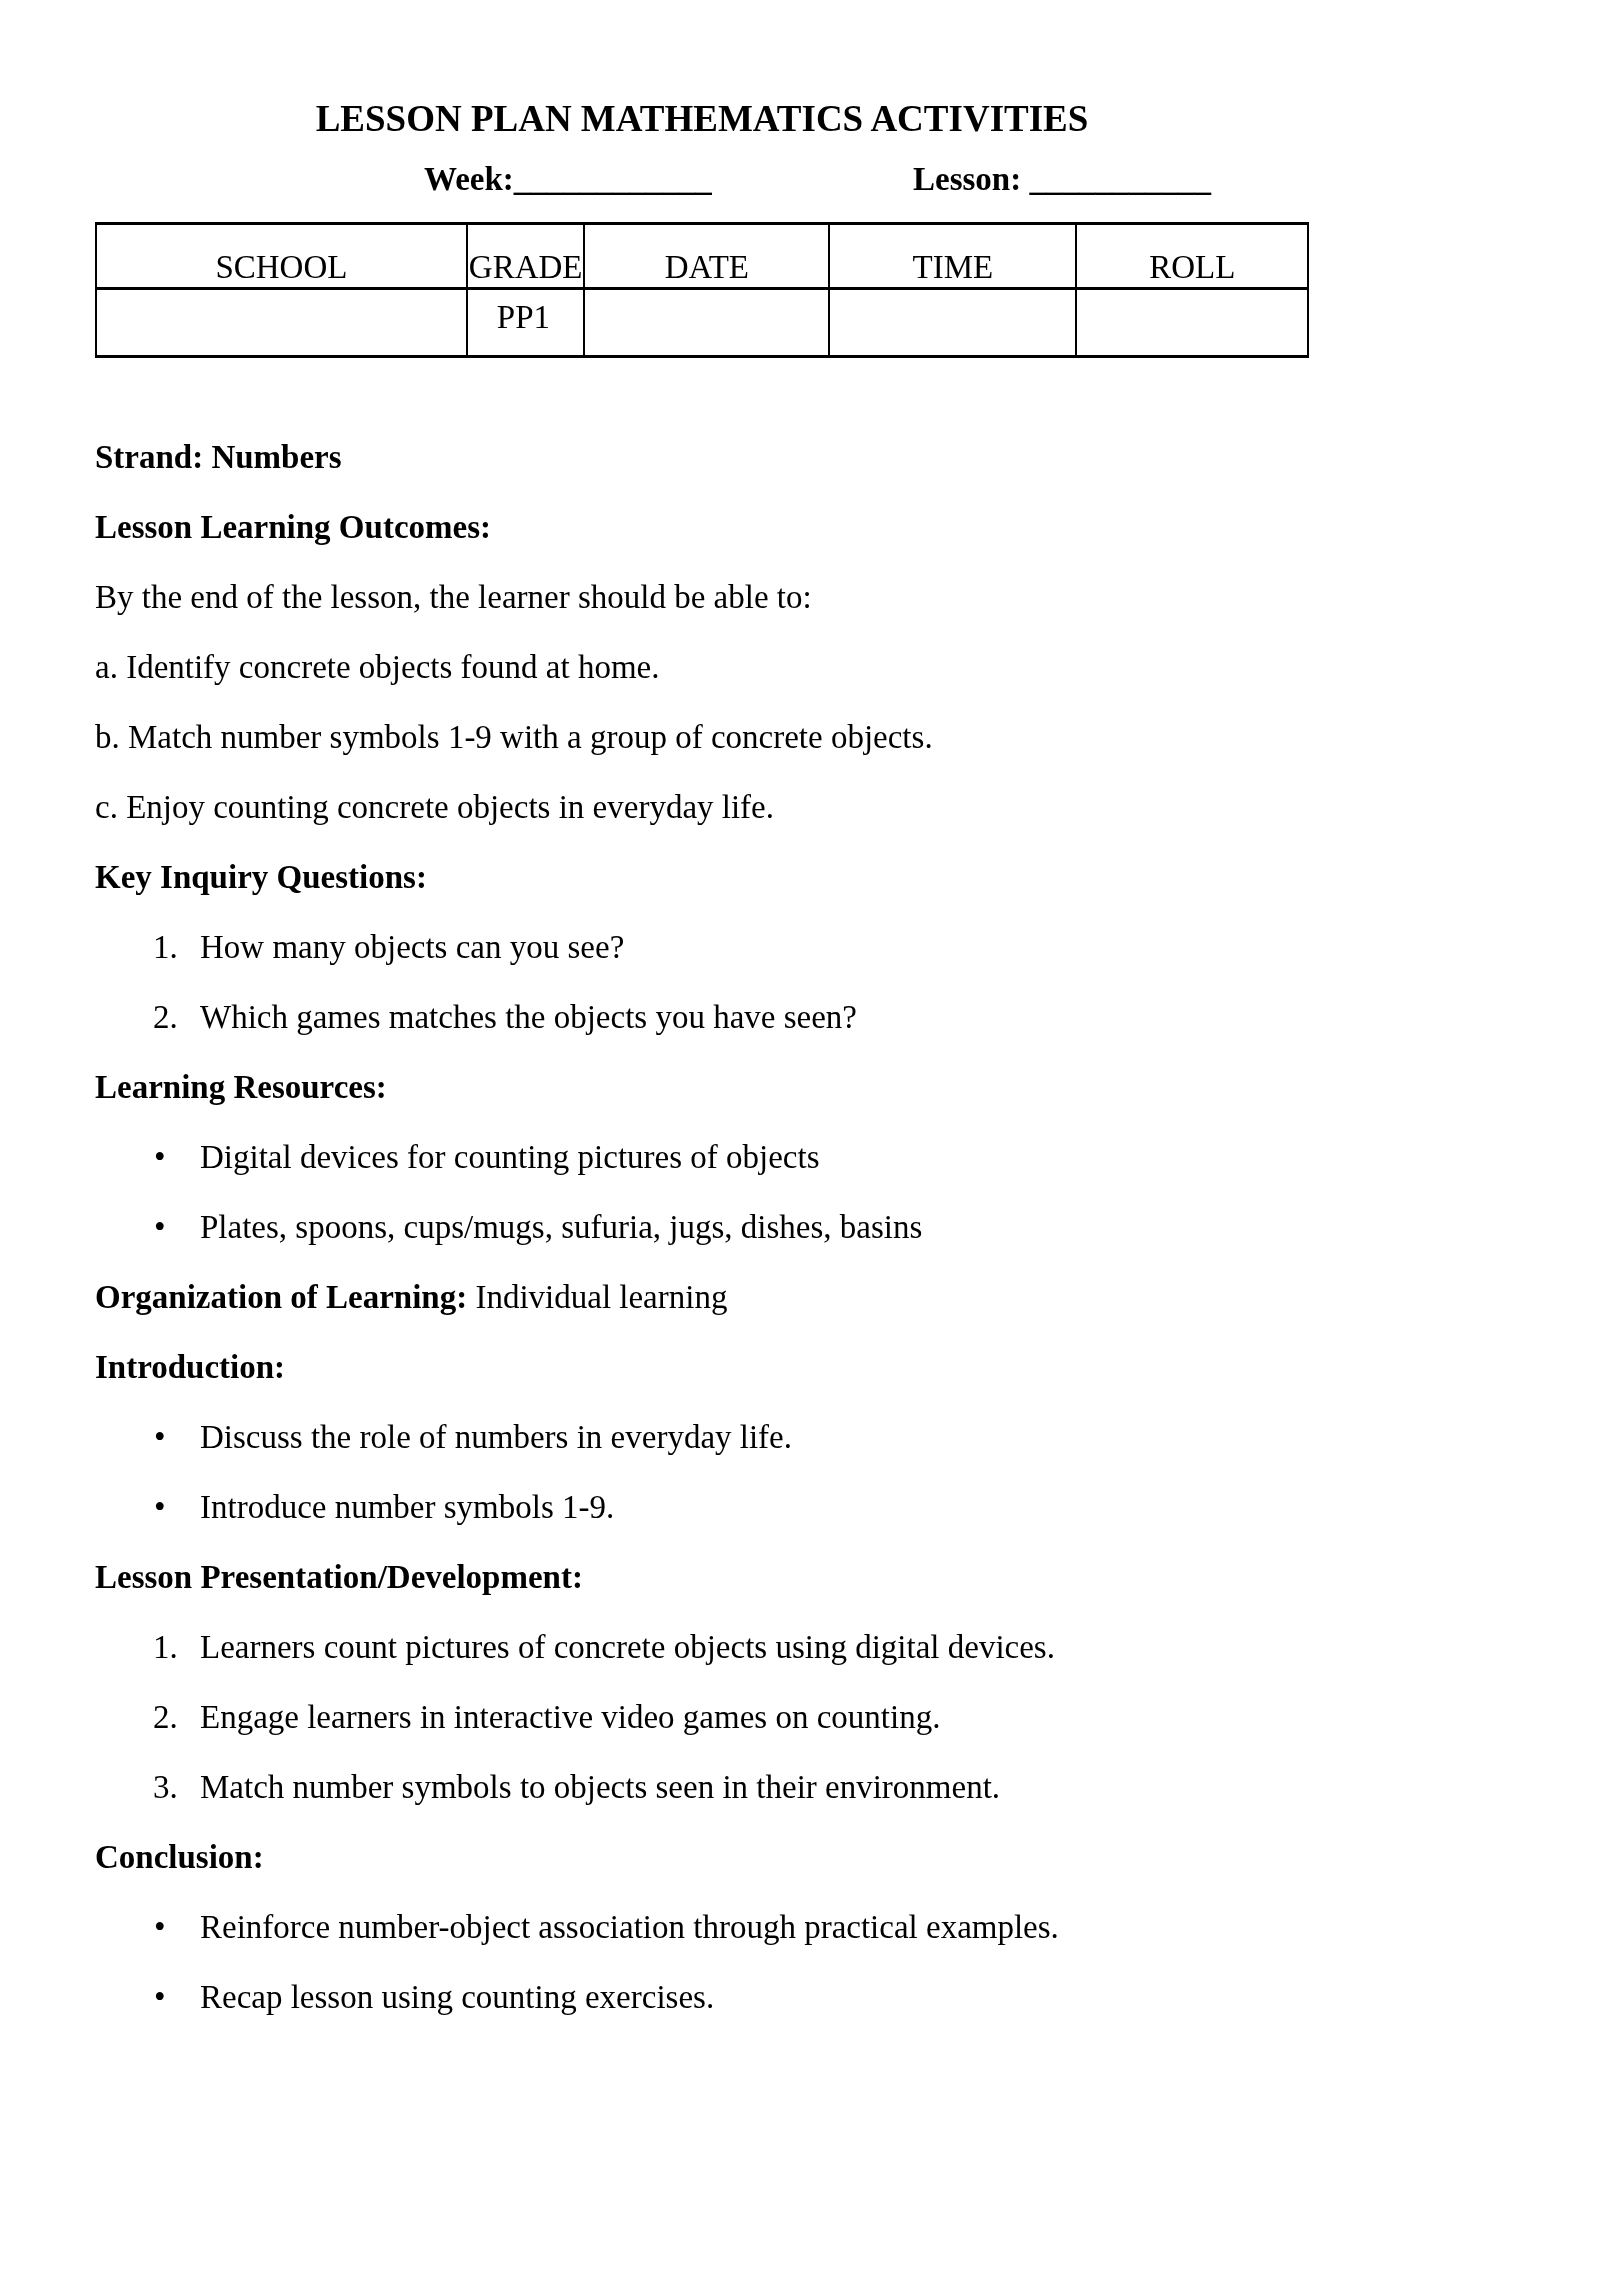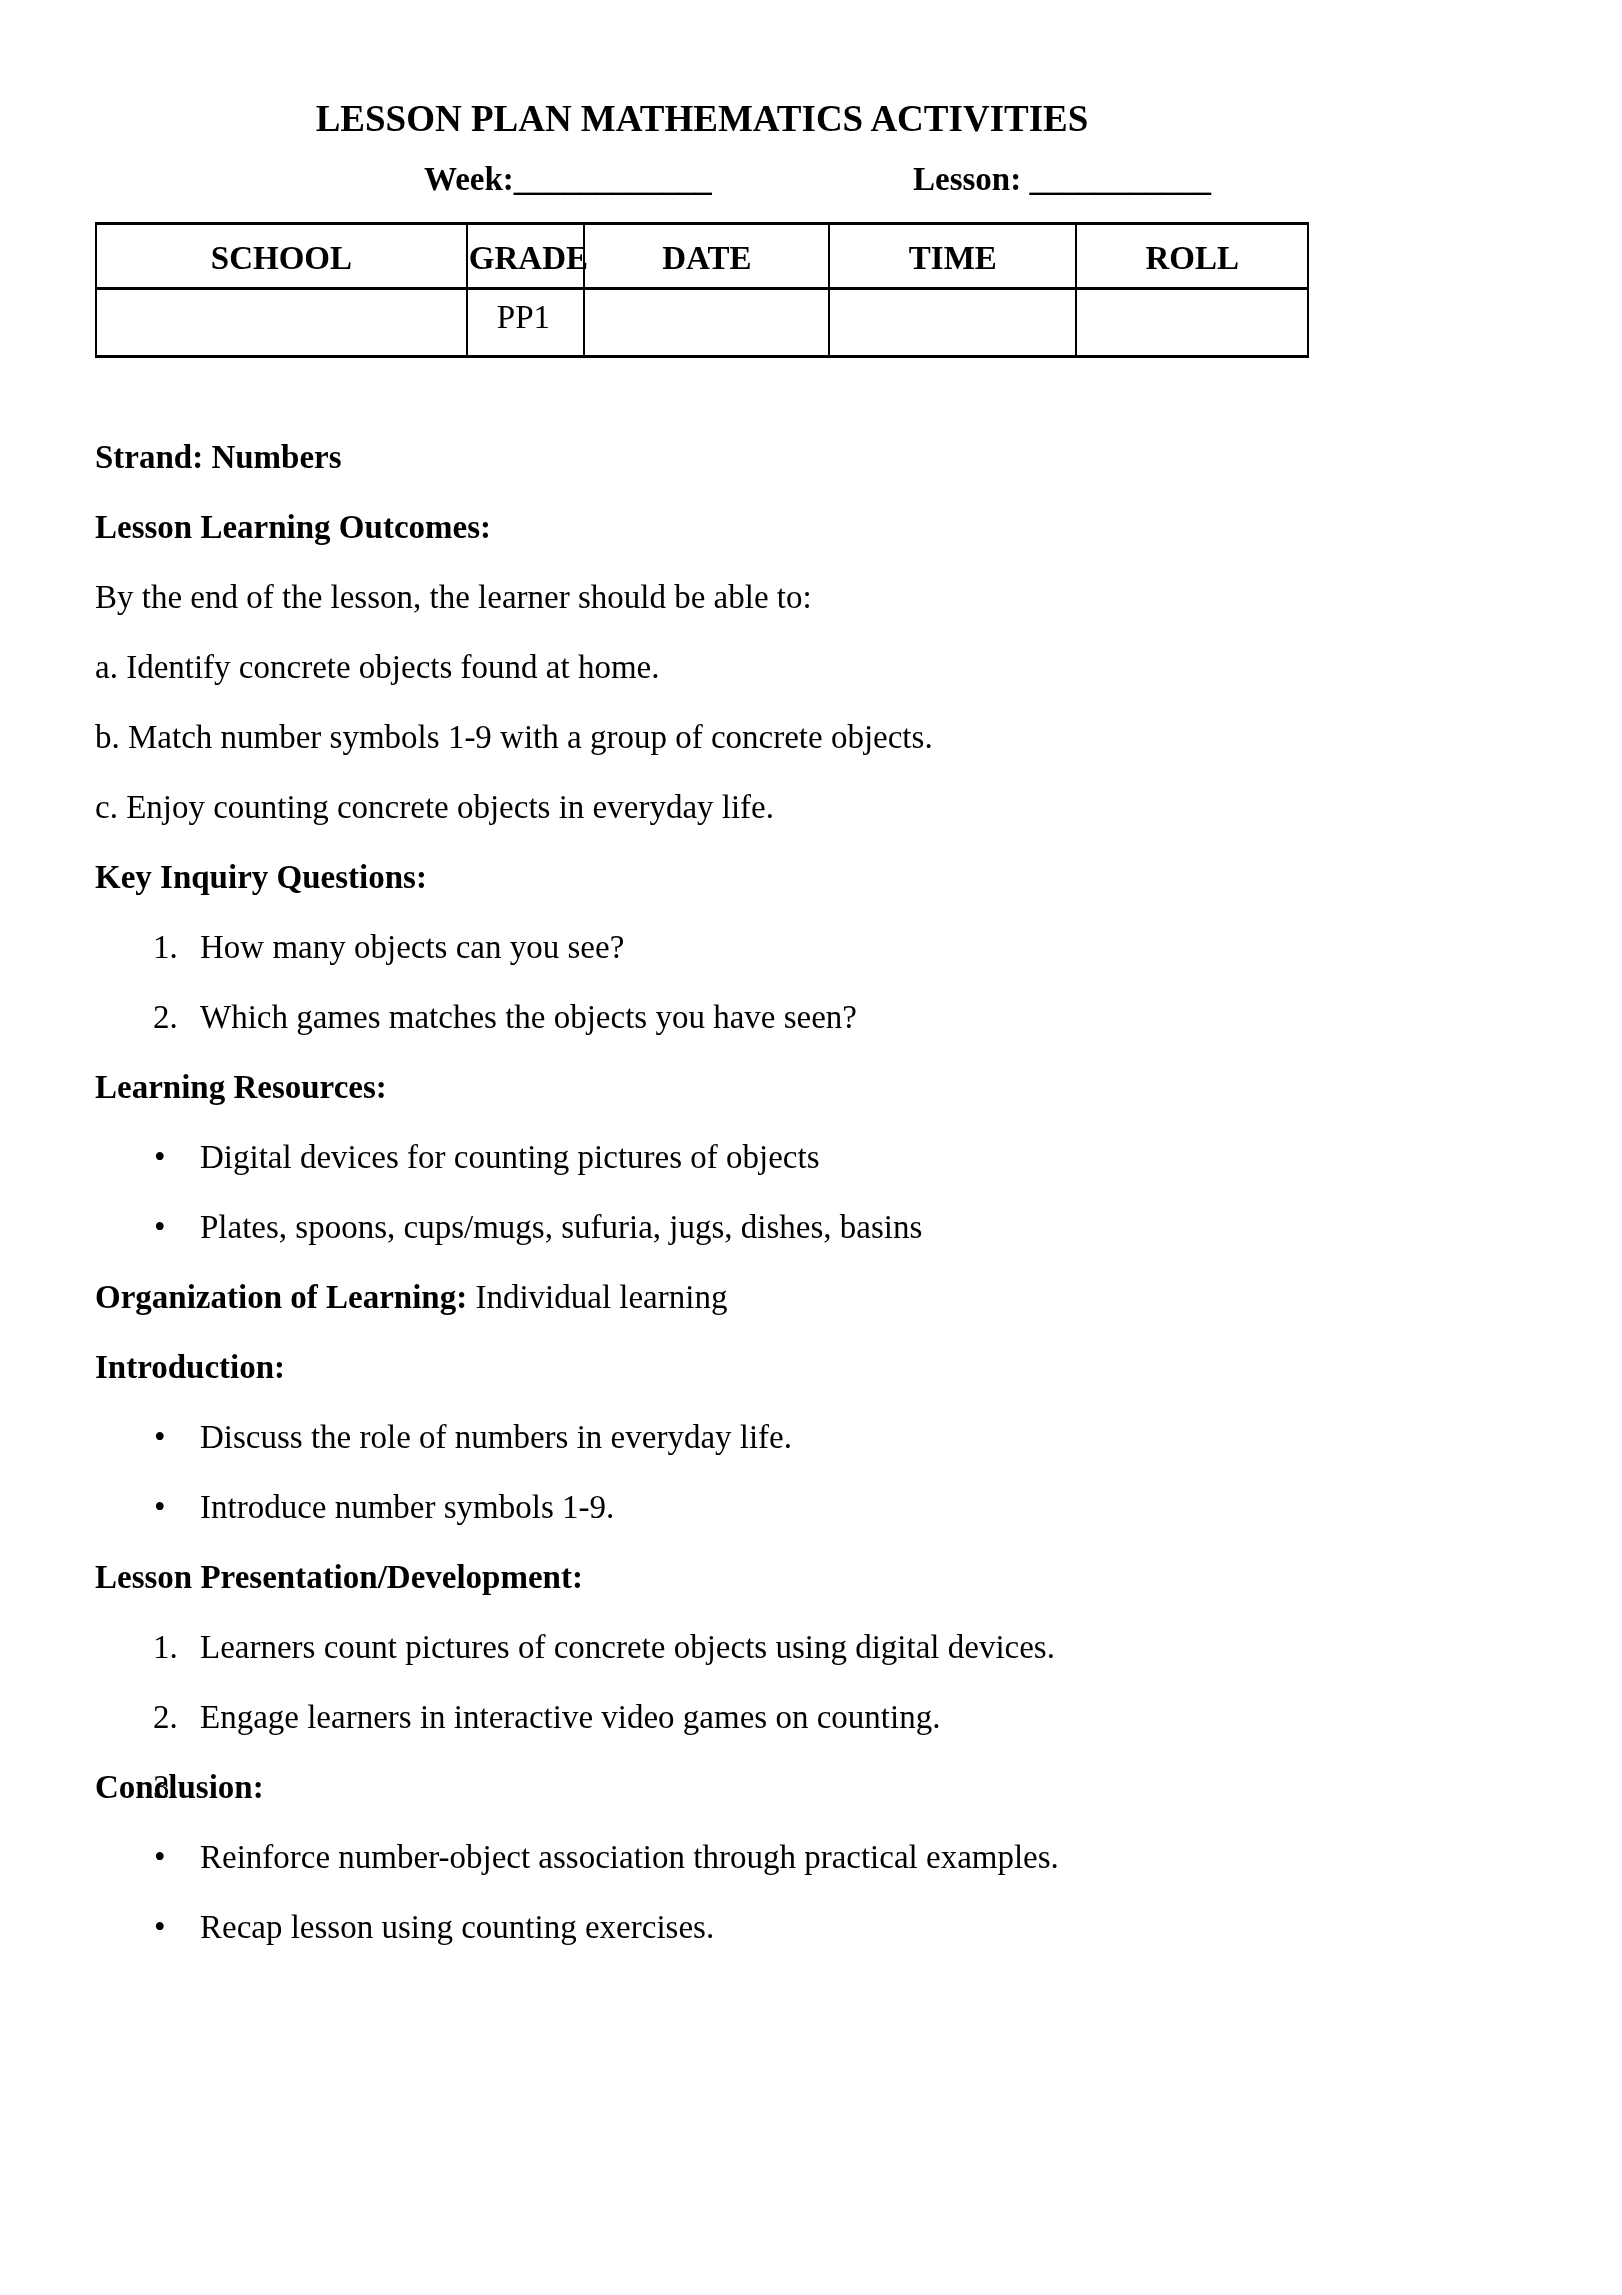--- a/index.html
+++ b/index.html
@@ -57,22 +57,22 @@
   }
   .info-table tr.header-row {
     border-top: 3.9px solid #000;
     border-bottom: 3.9px solid #000;
   }
   .info-table tr.data-row {
     border-bottom: 3.9px solid #000;
   }
   .info-table th {
     height: 65px;
-    padding-top: 14px;
-    font-weight: bold;
+    padding-top: 23px;
+    font-weight: normal;
     text-align: center;
   }
   .info-table td {
     height: 68px;
     padding-top: 7.9px;
     padding-left: 29px;
     text-align: left;
     font-weight: normal;
     margin-left: 32px;
   }
@@ -194,20 +194,21 @@
     <div class="li">
       <span class="marker">1.</span>
       <span>Learners count pictures of concrete objects using digital devices.</span>
     </div>
     <div class="li">
       <span class="marker">2.</span>
       <span>Engage learners in interactive video games on counting.</span>
     </div>
     <div class="li">
       <span class="marker">3.</span>
+      <span>Match number symbols to objects seen in their environment.</span>
     </div>
 
     <p class="para bold">Conclusion:</p>
 
     <div class="li">
       <span class="marker bullet-marker">•</span>
       <span>Reinforce number-object association through practical examples.</span>
     </div>
     <div class="li">
       <span class="marker bullet-marker">•</span>

